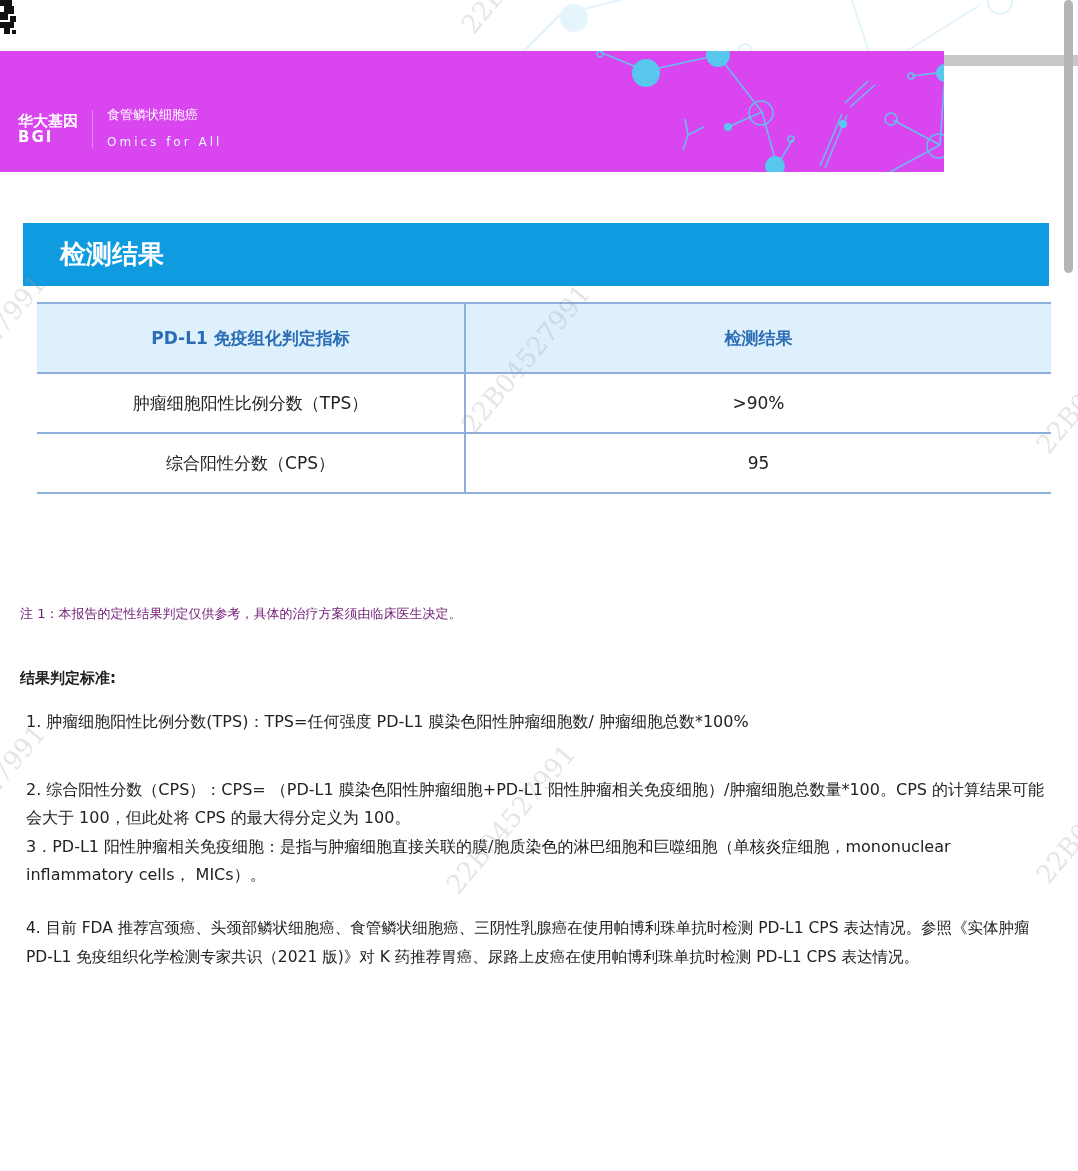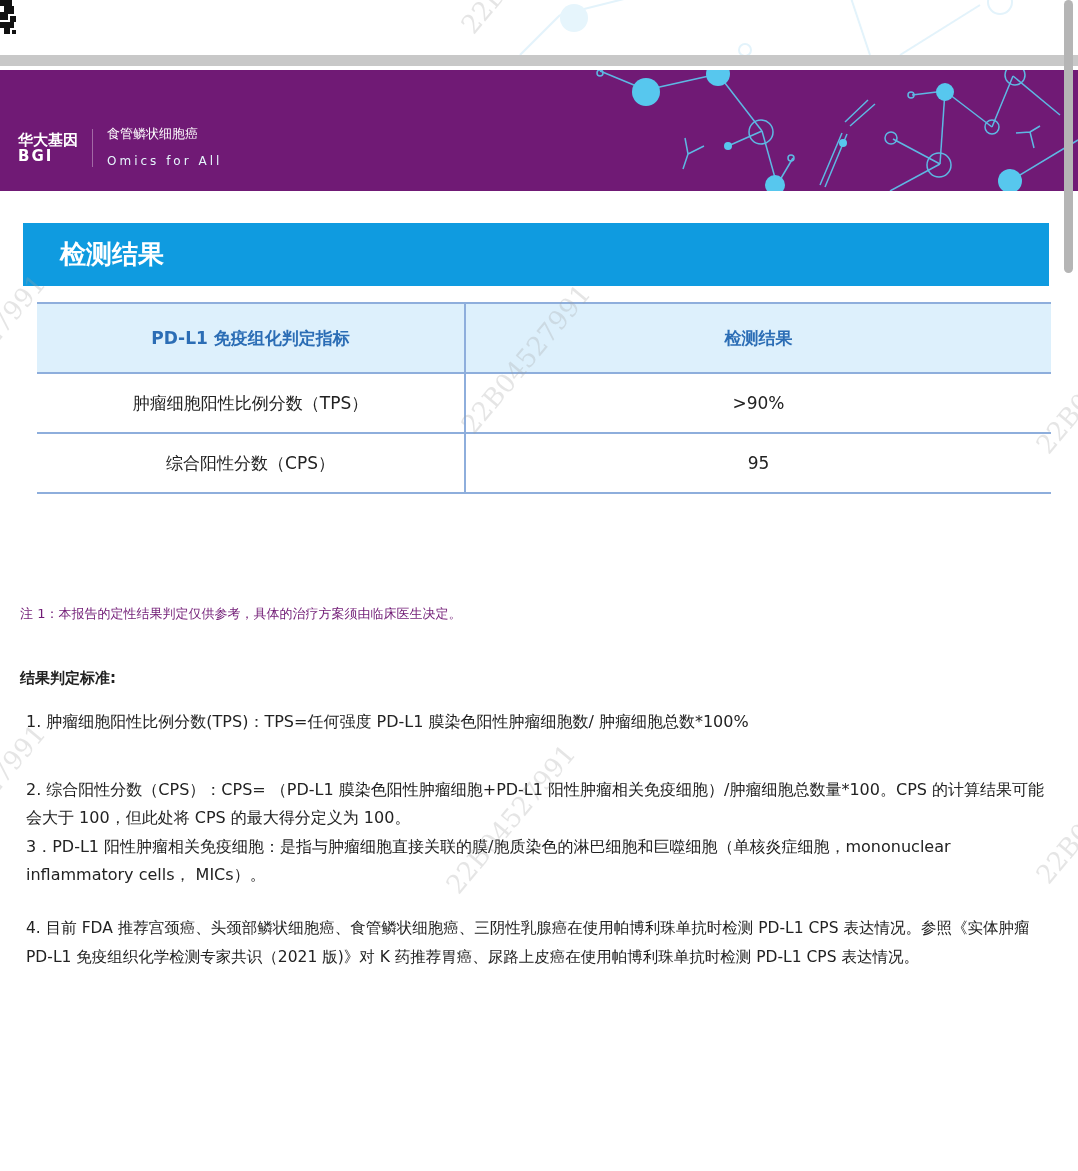--- a/index.html
+++ b/index.html
@@ -5,21 +5,21 @@
   * { box-sizing: border-box; margin: 0; padding: 0; }
   html, body { width: 1078px; height: 1171px; overflow: hidden; background: #ffffff; }
   body { position: relative; font-family: "DejaVu Sans", "Liberation Sans", sans-serif; color: #222; }
 
   
   .top-strip { position: absolute; left: 0; top: 0; width: 1078px; height: 55px; background: #fff; overflow: hidden; }
   .qr-fragment { position: absolute; left: 0; top: 0; width: 18px; height: 38px; }
   .gray-band { position: absolute; left: 0; top: 55px; width: 1078px; height: 11px; background: #c8c8c8; }
 
   
-  .banner { position: absolute; left: 0; top: 70px; width: 1078px; height: 121px; background: #701a75; overflow: hidden; }
+  .banner { position: absolute; left: 0; top: 51px; width: 944px; height: 121px; background: #d946ef; overflow: hidden; }
   .banner-deco { position: absolute; left: 0; top: 0; }
   .logo { position: absolute; left: 18px; top: 55px; display: flex; align-items: center; }
   .logo-cn { color: #fff; font-weight: bold; font-size: 15px; letter-spacing: 0; line-height: 17px; font-family: "DejaVu Sans", sans-serif; }
   .logo-bgi { color: #fff; font-weight: 900; font-size: 15px; letter-spacing: 2px; line-height: 14px; font-family: "DejaVu Sans", sans-serif; }
   .logo-divider { width: 1px; height: 38px; background: rgba(255,255,255,0.35); margin: 0 14px 0 14px; }
   .tagline-cn { color: #fff; font-size: 13px; line-height: 17px; }
   .tagline-en { color: #e6f7fd; font-size: 12px; letter-spacing: 3px; line-height: 17px; margin-top: 11px; }
 
   
   .section-header { position: absolute; left: 23px; top: 223px; width: 1026px; height: 63px; background: #0f9be0; }

